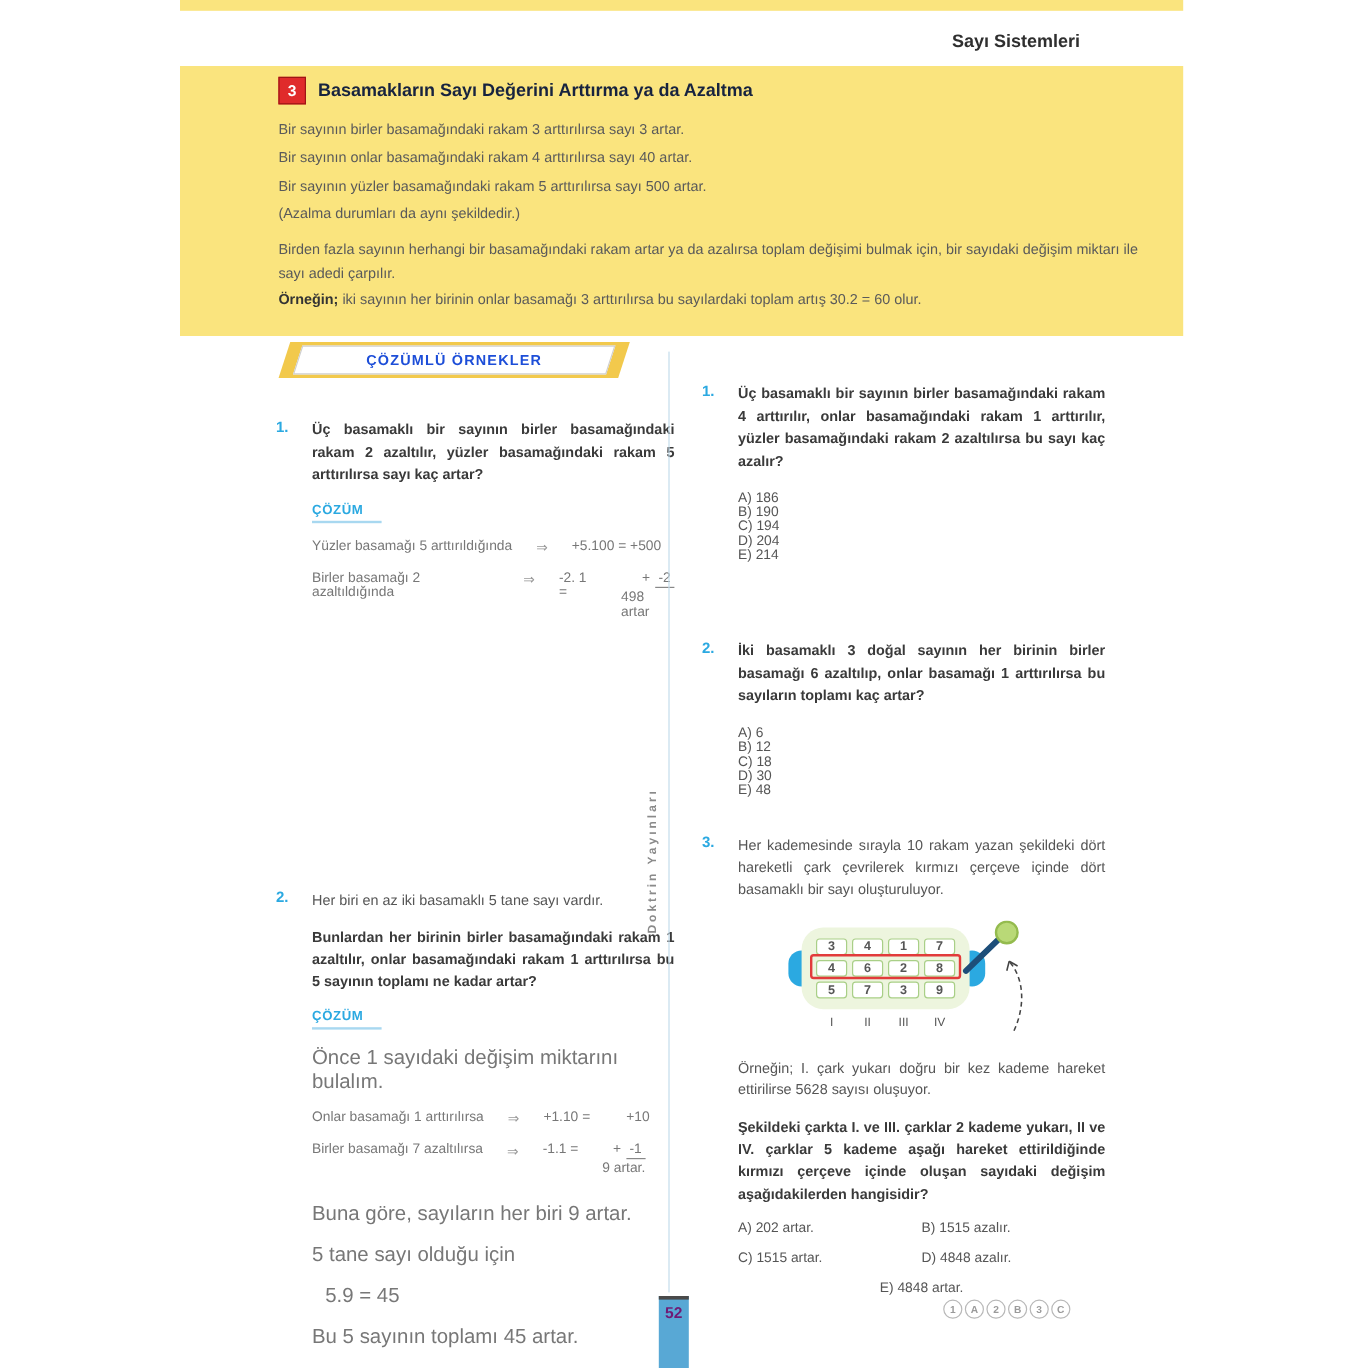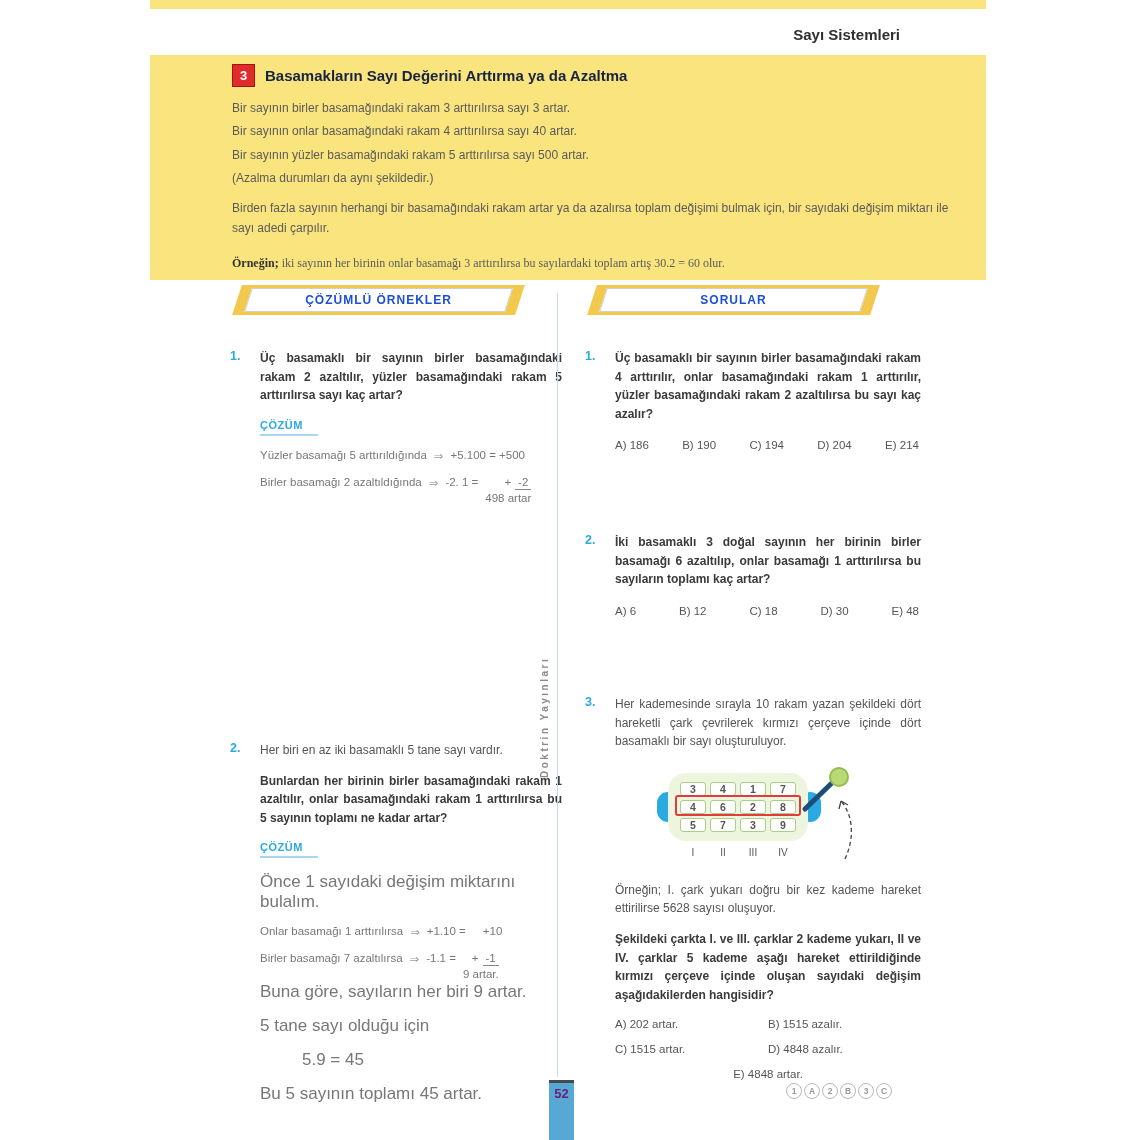--- a/index.html
+++ b/index.html
@@ -12,49 +12,49 @@
                font-size:15px;color:#2f2f2f;}
   
   .info-box{left:150px;top:55px;width:836px;height:225px;background:#fae47e;
             box-sizing:border-box;padding:9px 30px 0 82px;font-size:12px;color:#5a5a5a;}
   .info-title-row{display:flex;align-items:center;gap:10px;}
   .badge{width:21px;height:21px;background:#e02b2b;border:1px solid #9e1515;color:#fff;
          font-weight:bold;font-size:13px;display:flex;align-items:center;justify-content:center;flex:none;}
   .info-title{font-weight:bold;font-size:15px;color:#17233f;}
   .info-line{margin-top:9px;line-height:1.2;}
   .info-par{margin-top:12px;line-height:1.7;width:100%;}
-  .info-example{margin-top:18px;font-family:Liberation Serif, serif;}
+  .info-example{margin-top:4px;}
   .info-example b{color:#333;}
   
   .banner{position:relative;height:30px;width:283px;margin-left:7px;}
   .banner-bg{position:absolute;inset:0;background:#f2c94c;transform:skewX(-18deg);}
   .banner-inner{position:absolute;left:11px;right:11px;top:3px;bottom:3px;background:#fff;
                 border:1px solid #cfcfcf;transform:skewX(-18deg);}
   .banner-label{position:absolute;inset:0;display:flex;align-items:center;justify-content:center;
                 color:#1d4ed8;font-weight:bold;font-size:12px;letter-spacing:1px;}
   .col-left{left:230px;top:285px;width:332px;}
   .col-right{left:585px;top:285px;width:336px;}
   
   .q-row{display:flex;margin-top:34px;}
   .q-num{width:30px;flex:none;color:#2ba9e1;font-weight:bold;font-size:12.5px;}
   .q-text{flex:1;font-size:12px;line-height:1.55;text-align:justify;}
   .bold-q{font-weight:bold;color:#3a3a3a;}
   .reg-q{color:#555;}
   .cozum{margin:14px 0 0 30px;color:#2ba9e1;font-weight:bold;font-size:11px;letter-spacing:0.5px;
          padding-bottom:3px;border-bottom:2px solid #a8d8f0;width:58px;}
-  .sol-line{display:flex;gap:7px;margin:13px 0 0 30px;font-size:11.5px;color:#777;align-items:flex-start;}
+  .sol-line{display:flex;gap:20px;margin:13px 0 0 30px;font-size:11.5px;color:#777;align-items:flex-start;}
   .sol-note{margin:14px 0 0 30px;font-size:17px;color:#777;}
-  .sol-indent{margin-left:72px;}
+  .sol-indent{margin-left:41px;}
   .arrow{color:#999;}
   .stack{display:inline-flex;flex-direction:column;align-items:flex-end;}
   .stack-top .u{border-bottom:1px solid #888;padding:0 3px 1px 3px;display:inline-block;}
   .stack-top .plus{margin-right:4px;}
   .stack-bot{margin-top:2px;}
   .opts-row{display:flex;justify-content:space-between;margin:16px 0 0 30px;font-size:11.5px;
-            color:#555;padding-right:2px;}
+            color:#555;padding-right:2px;flex-direction:column;}
   .opts-2col{display:grid;grid-template-columns:1fr 1fr;row-gap:13px;margin:14px 0 0 30px;
              font-size:11.5px;color:#555;}
   .opt-center{grid-column:1/3;justify-self:center;}
   .abs-block{position:absolute;left:0;width:100%;}
   
   .divider{left:557px;top:293px;width:1px;height:784px;background:#c3dcec;}
   .publisher{left:539px;top:600px;height:178px;writing-mode:vertical-rl;transform:rotate(180deg);
              font-size:10px;letter-spacing:2.5px;color:#8a8a8a;font-weight:bold;}
   
   .page-bar{left:549px;top:1080px;width:25px;height:60px;background:#58a8d5;border-top:3px solid #4a4a4a;
@@ -151,33 +151,28 @@
     </div>
     <div class="sol-line">
       <span>Birler basamağı 7 azaltılırsa</span>
       <span class="arrow">⇒</span>
       <span>-1.1 =</span>
       <span class="stack">
         <span class="stack-top"><span class="plus">+</span><span class="u">-1</span></span>
         <span class="stack-bot">9 artar.</span>
       </span>
     </div>
-    <div class="sol-note" style="margin-top:2px">Buna göre, sayıların her biri 9 artar.</div>
+    <div class="sol-note" style="margin-top:22px">Buna göre, sayıların her biri 9 artar.</div>
     <div class="sol-note">5 tane sayı olduğu için</div>
     <div class="sol-note sol-indent">5.9 = 45</div>
     <div class="sol-note">Bu 5 sayının toplamı 45 artar.</div>
   </div>
 </div>
 
 <div class="abs col-right">
-  <div class="banner">
-    <div class="banner-bg"></div>
-    <div class="banner-inner"></div>
-    <div class="banner-label">SORULAR</div>
-  </div>
 
   <div class="q-row">
     <div class="q-num">1.</div>
     <div class="q-text bold-q">Üç basamaklı bir sayının birler basamağındaki rakam 4 arttırılır, onlar basamağındaki rakam 1 arttırılır, yüzler basamağındaki rakam 2 azaltılırsa bu sayı kaç azalır?</div>
   </div>
   <div class="opts-row">
     <span>A) 186</span>
     <span>B) 190</span>
     <span>C) 194</span>
     <span>D) 204</span>

